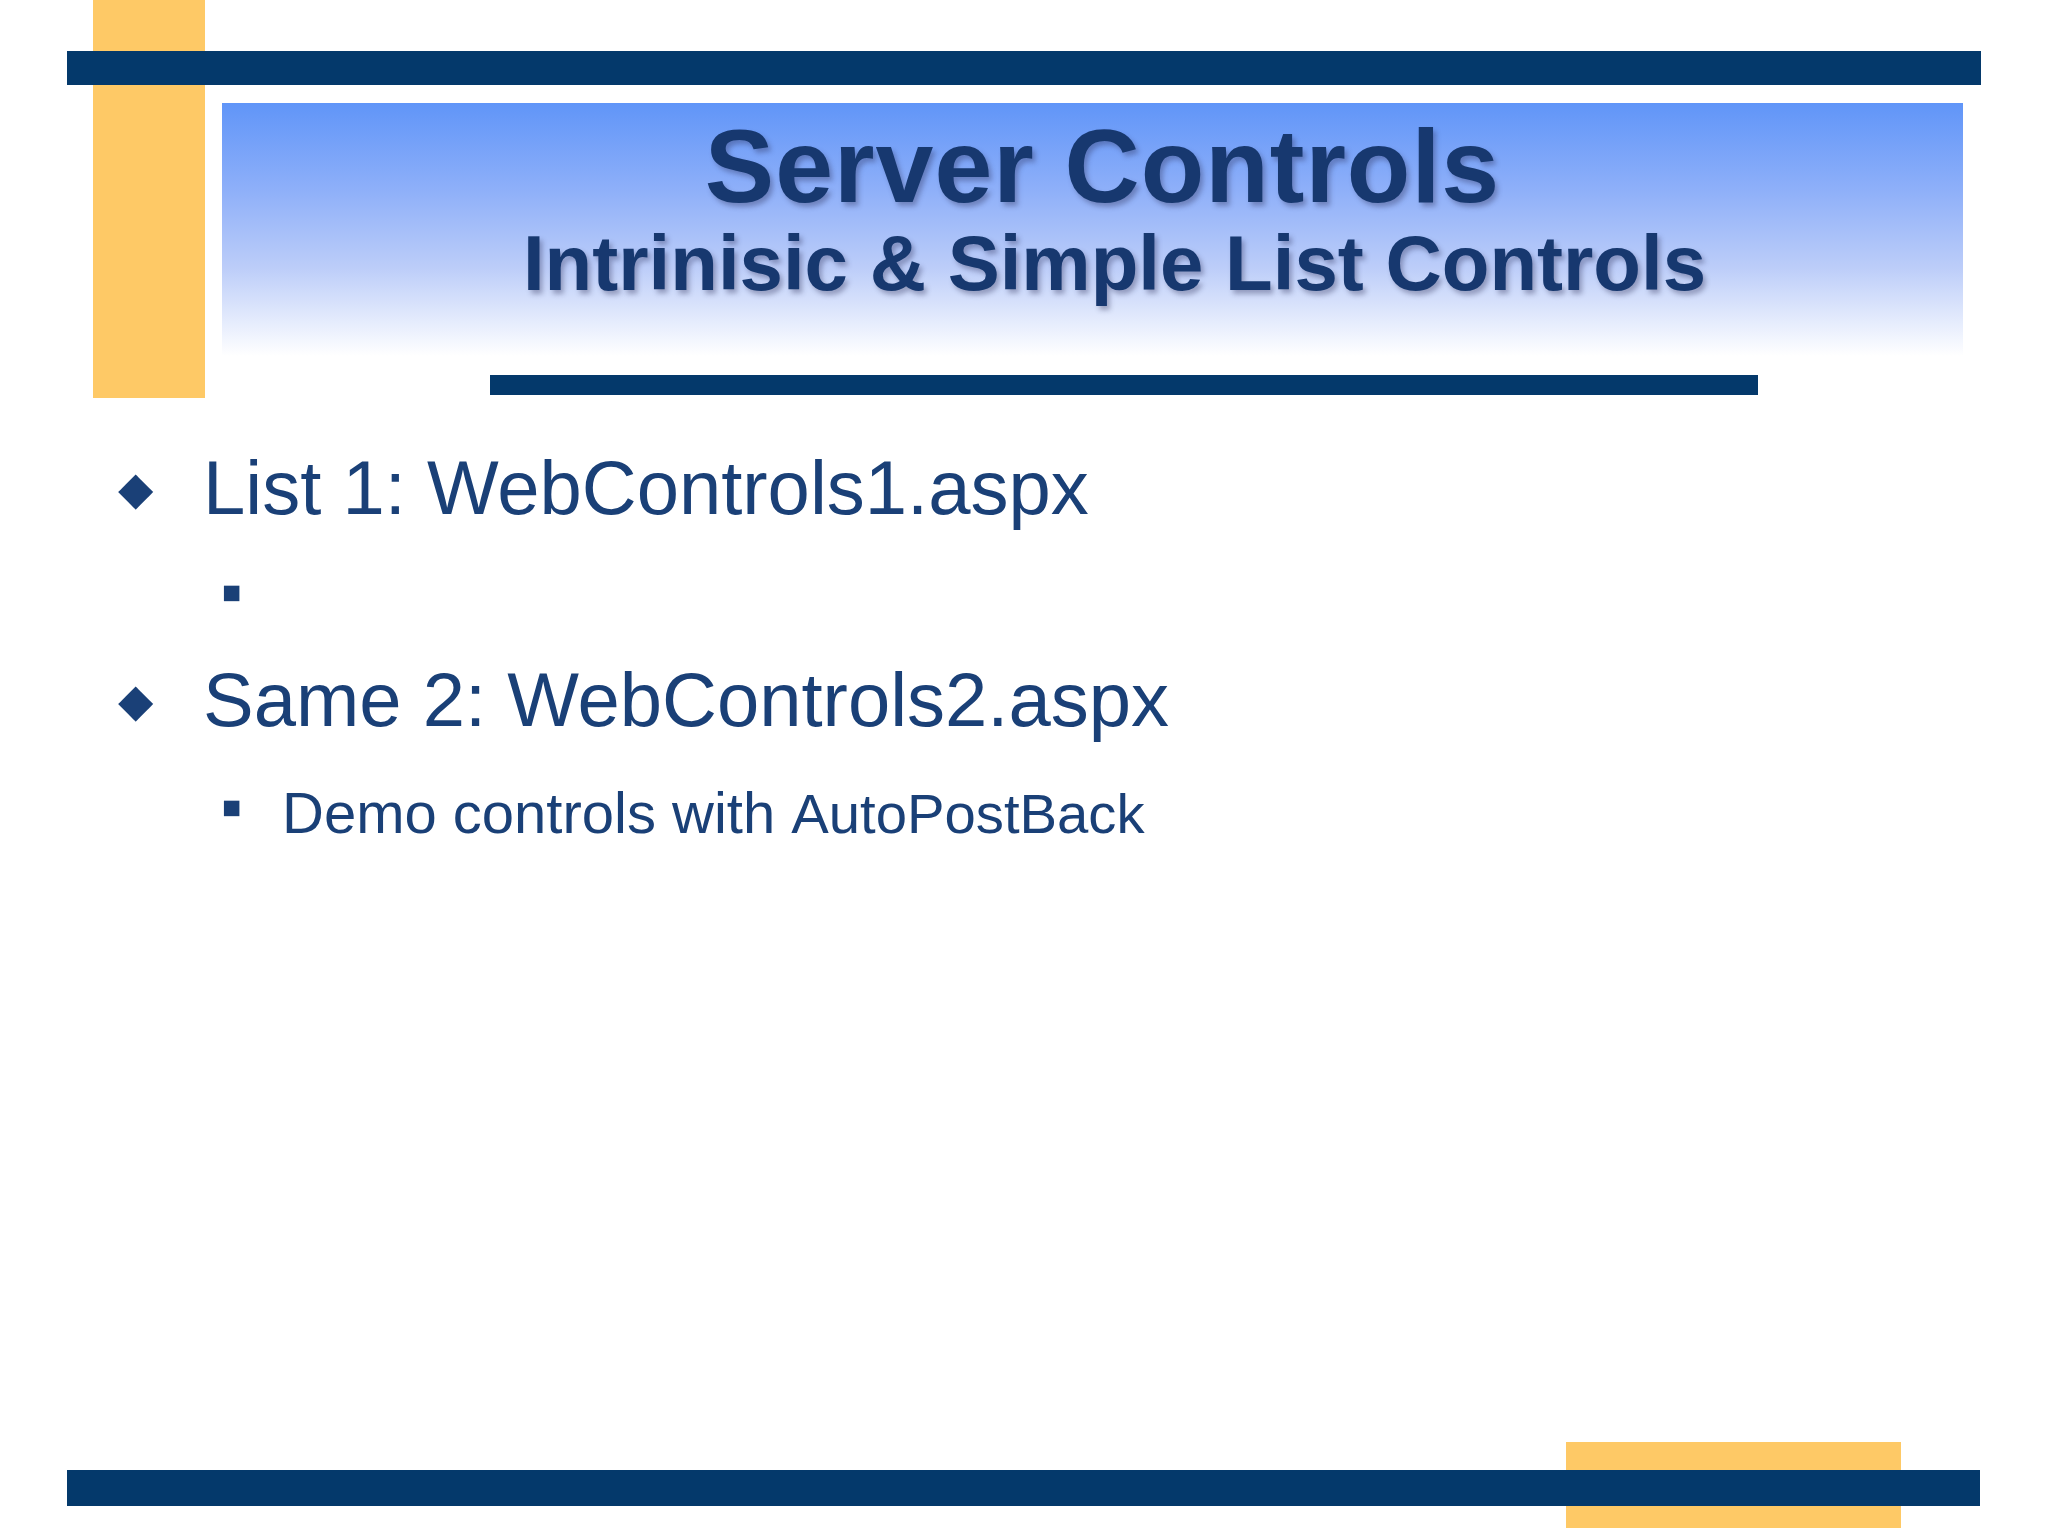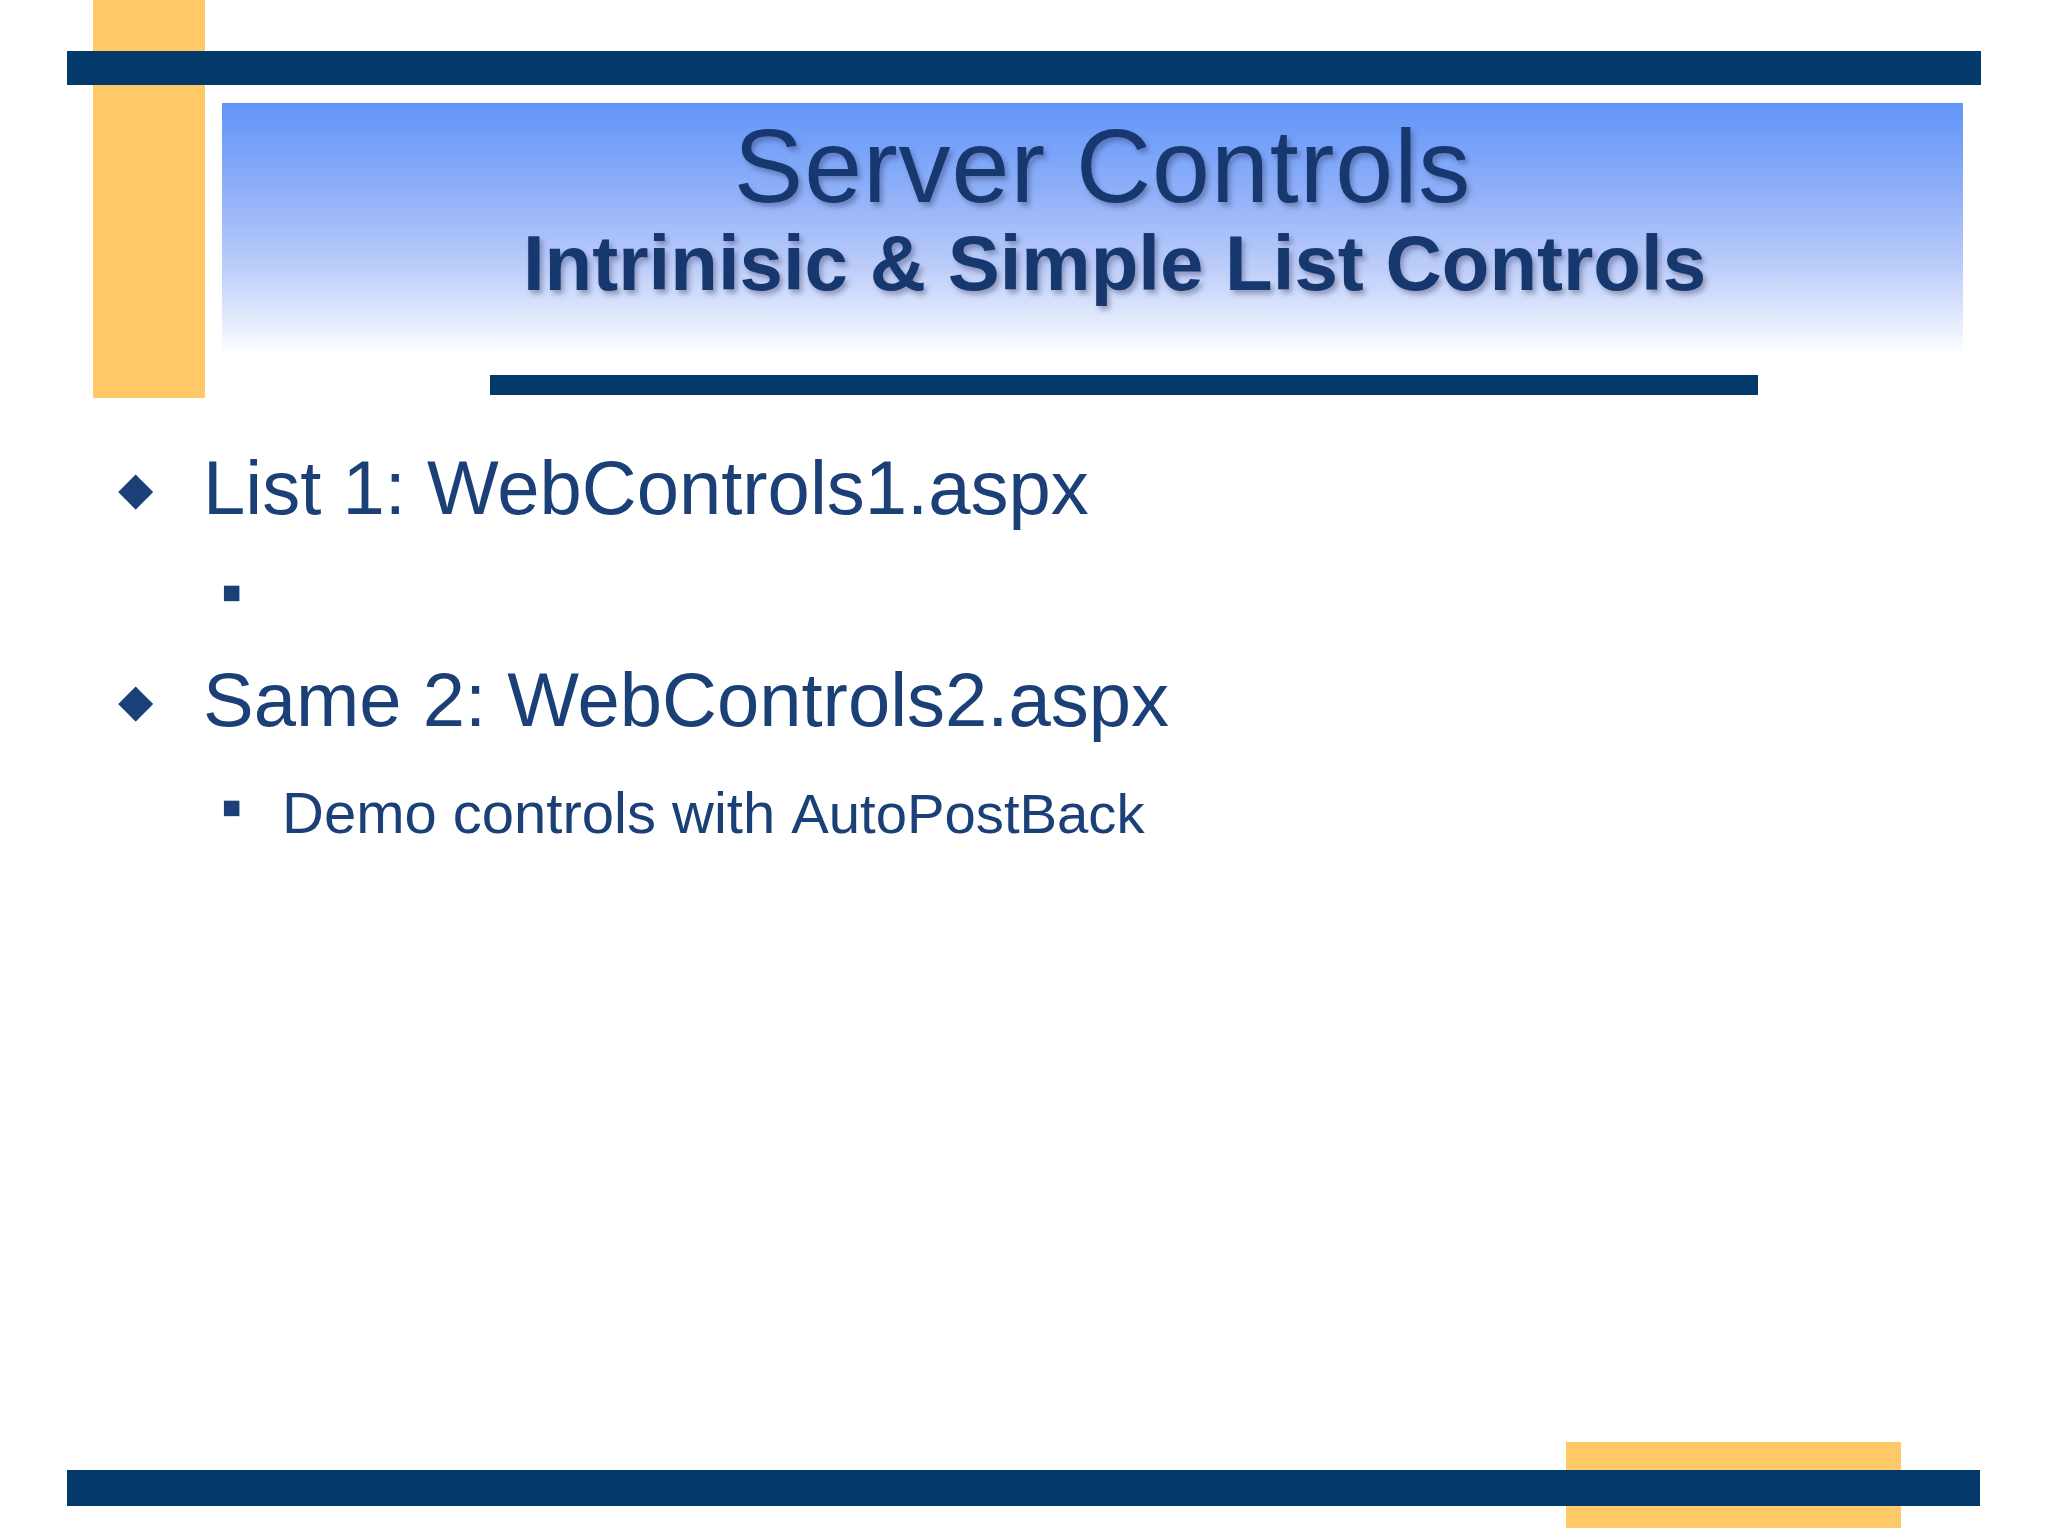--- a/index.html
+++ b/index.html
@@ -47,21 +47,21 @@
     display: flex;
     flex-direction: column;
     align-items: center;
     justify-content: flex-start;
     padding-top: 6px;
     box-sizing: border-box;
     text-align: center;
   }
   .slide-title {
     font-size: 104px;
-    font-weight: normal;
+    font-weight: bold;
     color: #17386F;
     line-height: 1.1;
     letter-spacing: 1px;
     text-shadow: 3px 4px 5px rgba(40,40,80,0.35);
     white-space: nowrap;
     margin-left: 20px;
   }
   .slide-subtitle {
     font-size: 78px;
     font-weight: bold;

